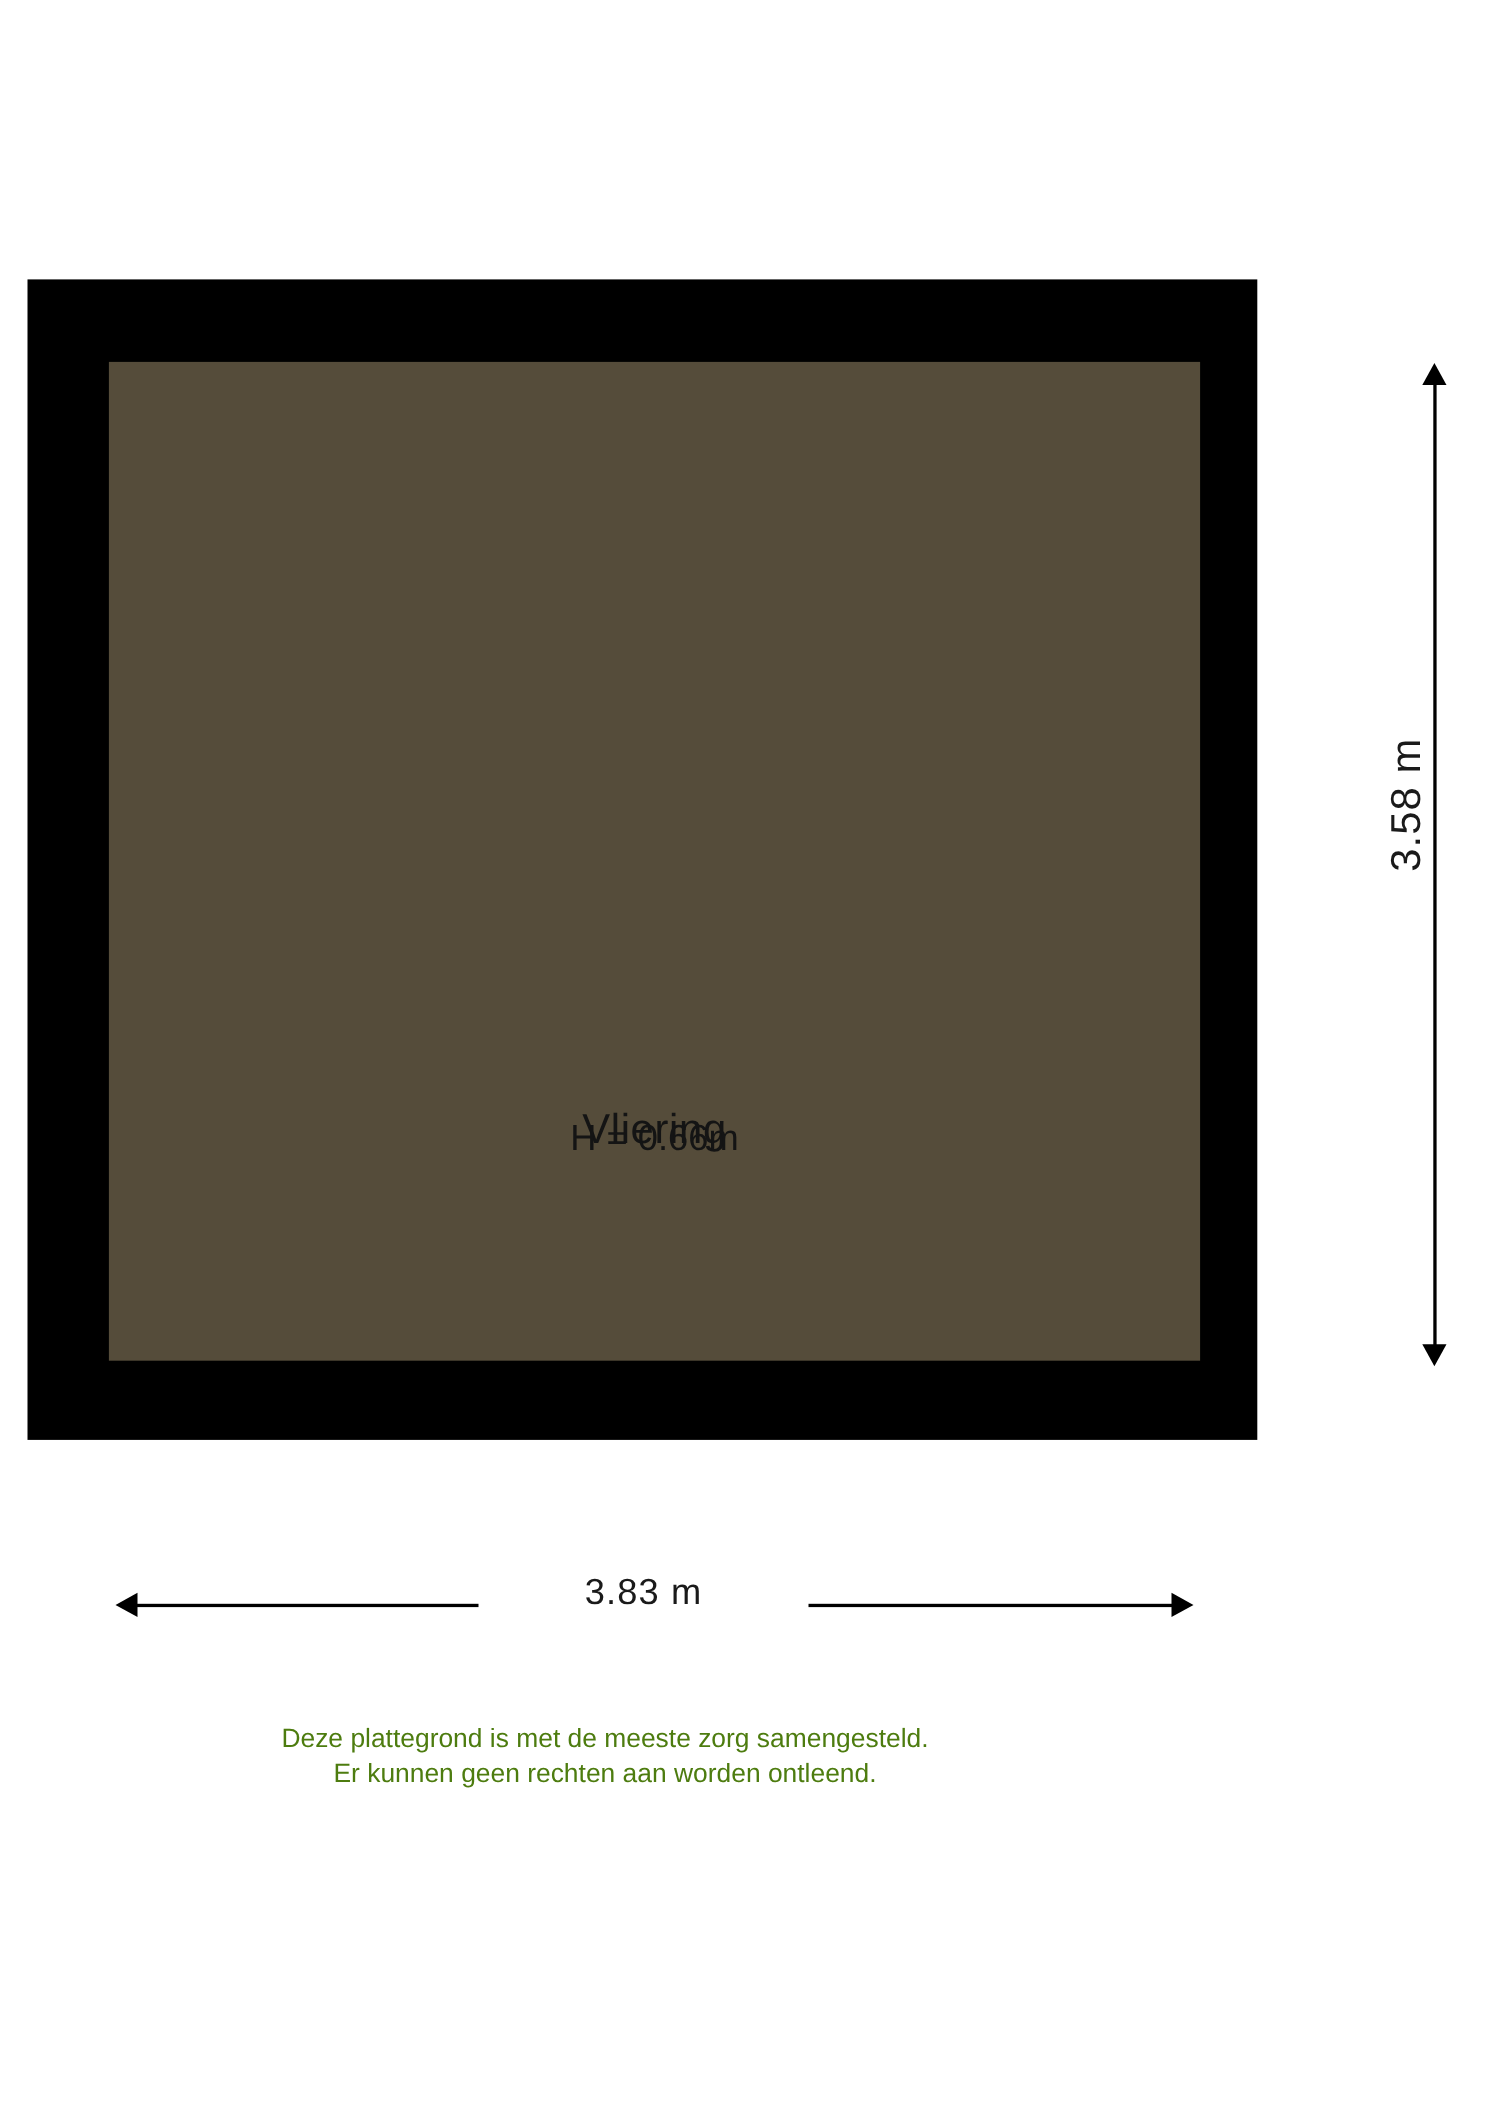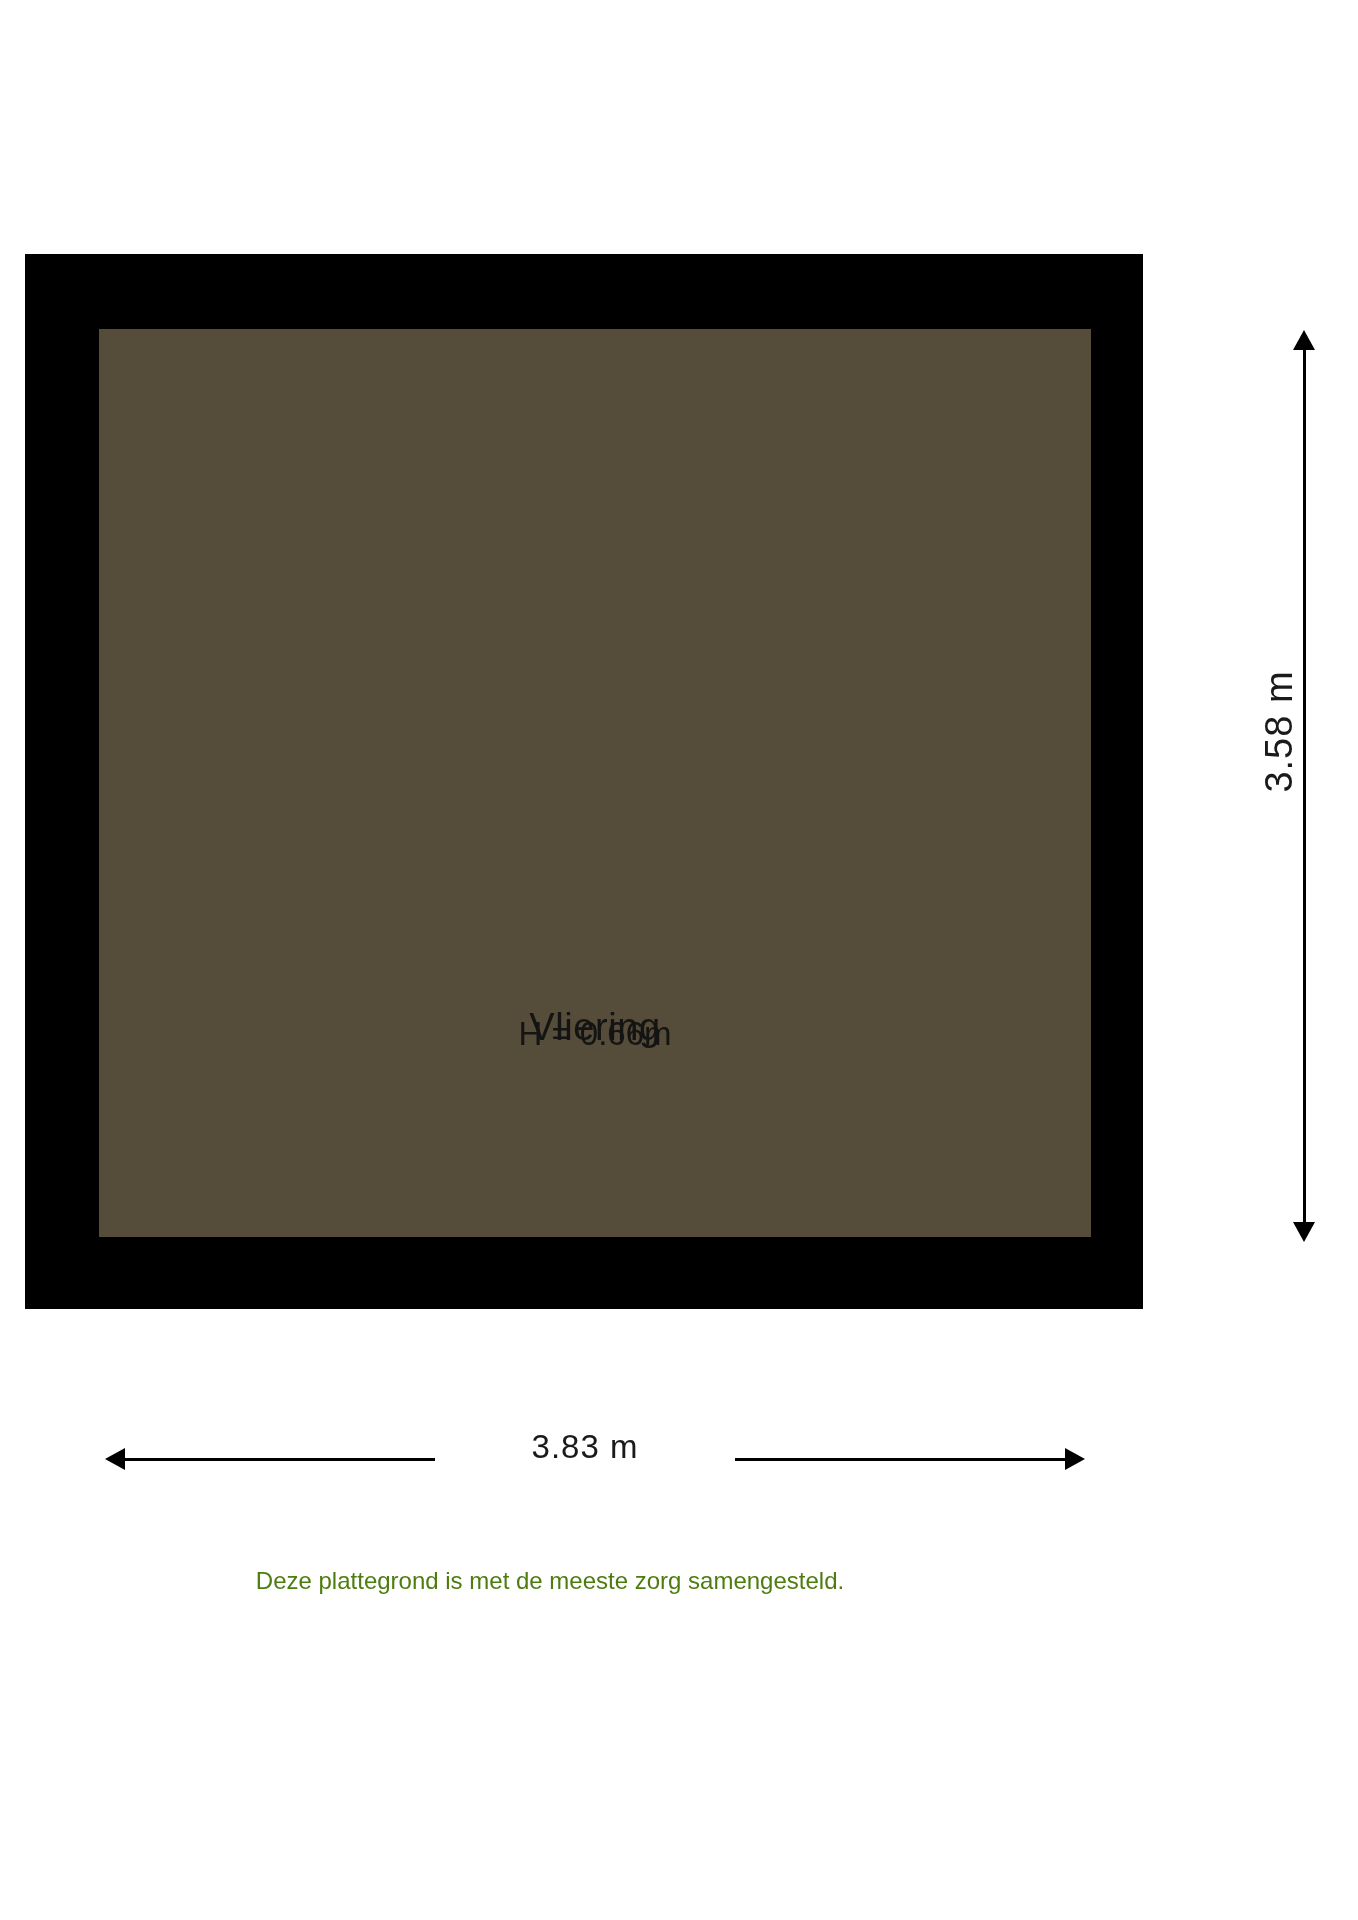--- a/index.html
+++ b/index.html
@@ -197,13 +197,14 @@
 
 <div id="dim-horizontal">
   <div class="arrow-left"></div>
   <div class="axis"></div>
   <div class="arrow-right"></div>
   <div class="dim-text">3.83 m</div>
 </div>
 
 <div id="disclaimer">
   <div>Deze plattegrond is met de meeste zorg samengesteld.</div>
+  <div>Er kunnen geen rechten aan worden ontleend.</div>
 </div>
 
 </body></html>

